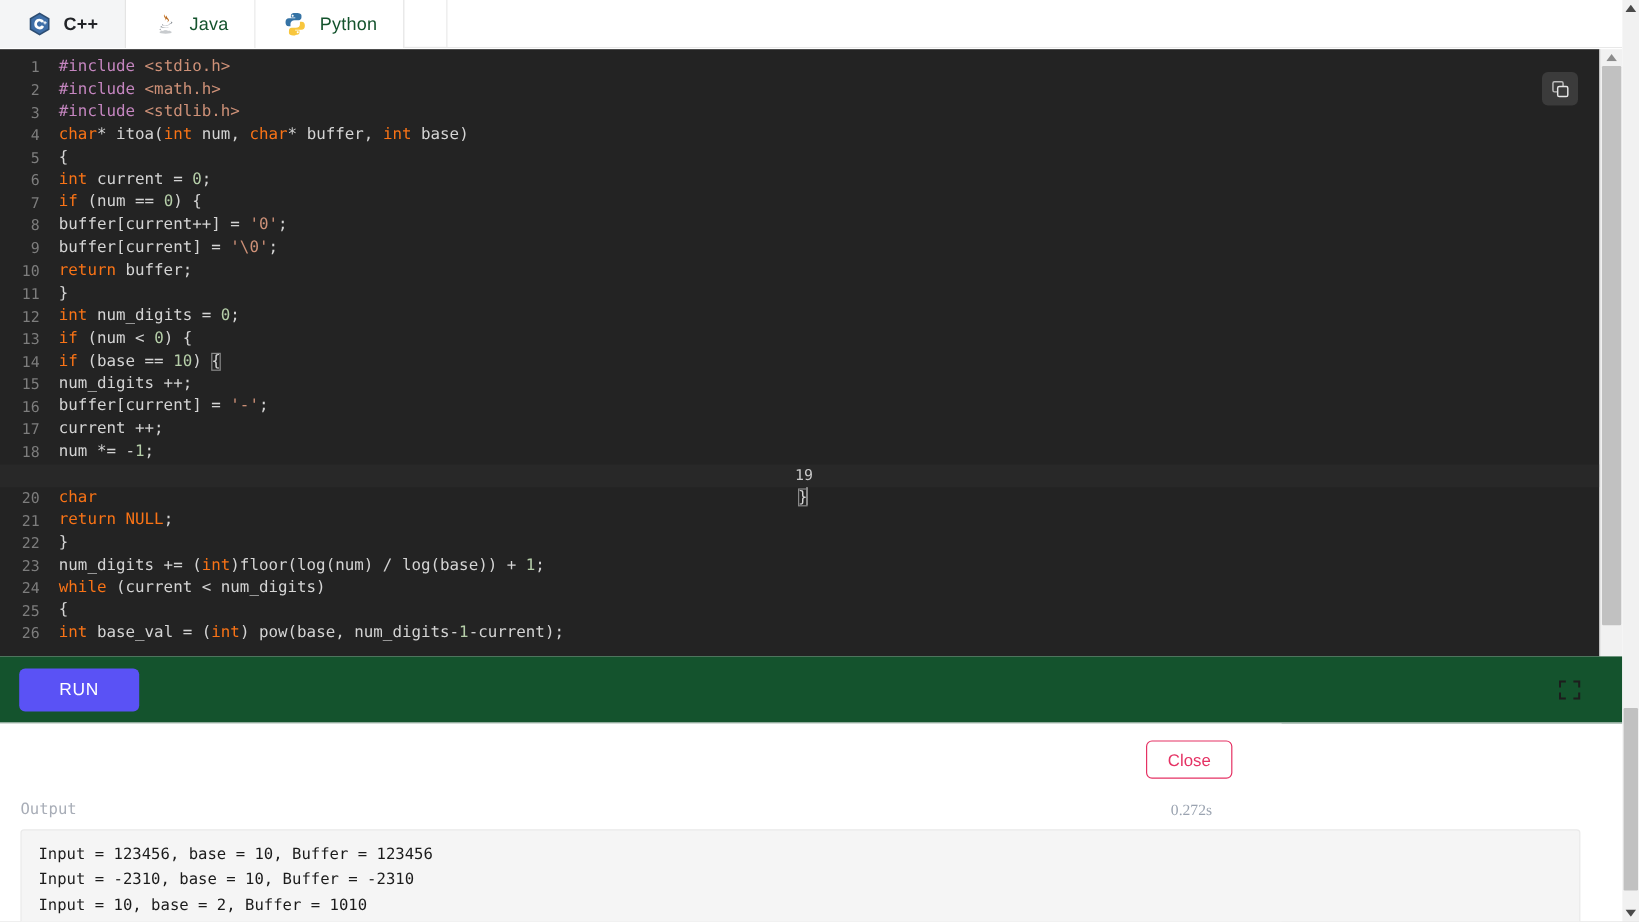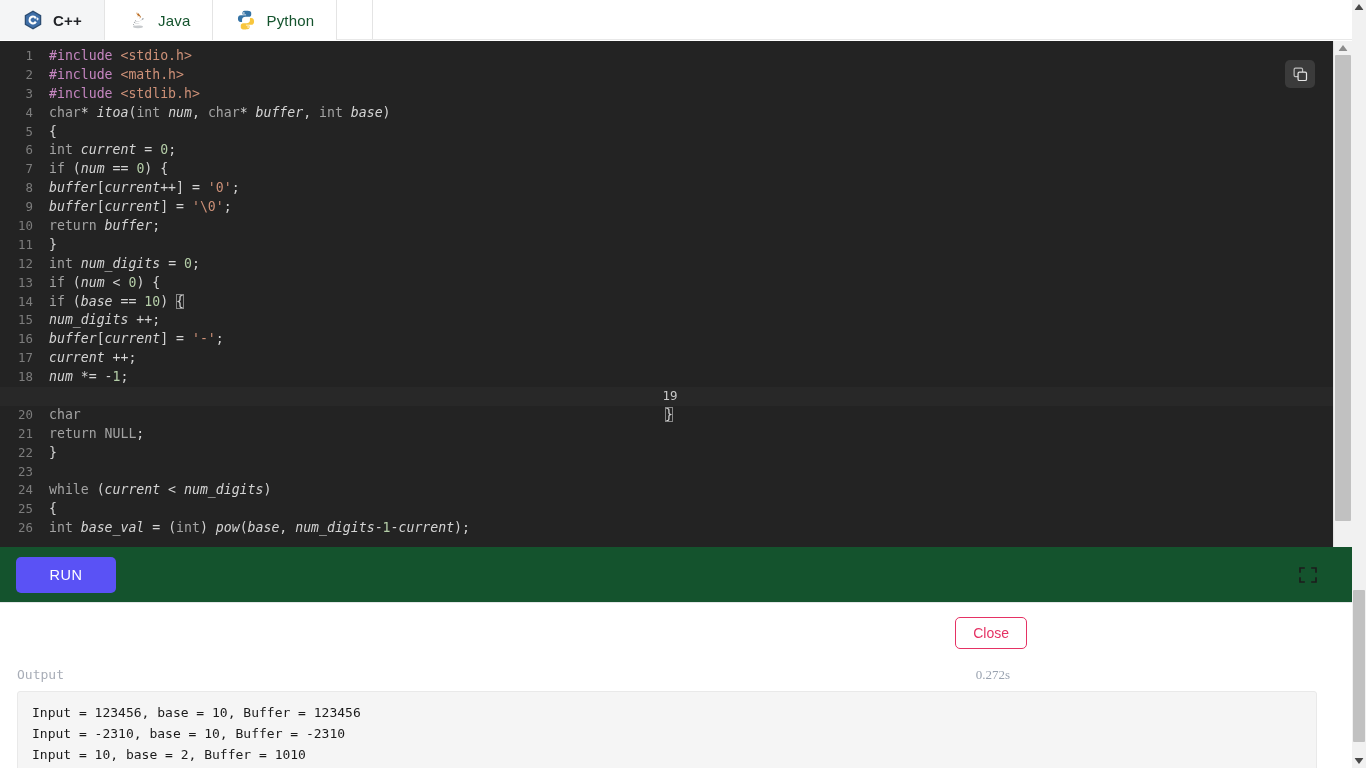--- a/index.html
+++ b/index.html
@@ -94,26 +94,26 @@
     text-align: right;
     padding-right: 11px;
     color: #7d7d7d;
     font-size: 12.4px;
     user-select: none;
   }
   .ln.active { color: #c8c8c8; }
   .codetext { color: #d4d4d4; padding-left: 5px; }
 
   
-  .k  { color: #a3a3a3; }  
+  .k  { color: #f97316; }  
   .pp { color: #c586c0; }  
   .hd { color: #ce9178; }  
   .s  { color: #ce9178; }  
   .n  { color: #b5cea8; }  
-  .p  { color: #d4d4d4; font-style: italic; }  
+  .p  { color: #d4d4d4; }  
 
   .bracket-box {
     outline: 1px solid #888888;
     outline-offset: -1px;
   }
   .caret {
     display: inline-block;
     width: 1px;
     height: 15px;
     background: #d4d4d4;
@@ -325,21 +325,21 @@
           <div class="code-line"><span class="ln">13</span><span class="codetext"><span class="k">if</span> (<span class="p">num</span> &lt; <span class="n">0</span>) {</span></div>
           <div class="code-line"><span class="ln">14</span><span class="codetext"><span class="k">if</span> (<span class="p">base</span> == <span class="n">10</span>) <span class="bracket-box">{</span></span></div>
           <div class="code-line"><span class="ln">15</span><span class="codetext"><span class="p">num_digits</span> ++;</span></div>
           <div class="code-line"><span class="ln">16</span><span class="codetext"><span class="p">buffer</span>[<span class="p">current</span>] = <span class="s">'-'</span>;</span></div>
           <div class="code-line"><span class="ln">17</span><span class="codetext"><span class="p">current</span> ++;</span></div>
           <div class="code-line"><span class="ln">18</span><span class="codetext"><span class="p">num</span> *= -<span class="n">1</span>;</span></div>
           <div class="code-line active-line"><span class="ln active">19</span><span class="codetext"><span class="bracket-box">}</span><span class="caret"></span></span></div>
           <div class="code-line"><span class="ln">20</span><span class="codetext"><span class="k">char</span></span></div>
           <div class="code-line"><span class="ln">21</span><span class="codetext"><span class="k">return</span> <span class="k">NULL</span>;</span></div>
           <div class="code-line"><span class="ln">22</span><span class="codetext">}</span></div>
-          <div class="code-line"><span class="ln">23</span></div>
+          <div class="code-line"><span class="ln">23</span><span class="codetext"><span class="p">num_digits</span> += (<span class="k">int</span>)<span class="p">floor</span>(<span class="p">log</span>(<span class="p">num</span>) / <span class="p">log</span>(<span class="p">base</span>)) + <span class="n">1</span>;</span></div>
           <div class="code-line"><span class="ln">24</span><span class="codetext"><span class="k">while</span> (<span class="p">current</span> &lt; <span class="p">num_digits</span>)</span></div>
           <div class="code-line"><span class="ln">25</span><span class="codetext">{</span></div>
           <div class="code-line"><span class="ln">26</span><span class="codetext"><span class="k">int</span> <span class="p">base_val</span> = (<span class="k">int</span>) <span class="p">pow</span>(<span class="p">base</span>, <span class="p">num_digits</span>-<span class="n">1</span>-<span class="p">current</span>);</span></div>
         </div>
 
       <div class="copy-btn">
         <svg width="15" height="15" viewBox="0 0 16 16">
           <rect x="1.2" y="1.2" width="9" height="9" rx="1.4" fill="none" stroke="#bdbdbd" stroke-width="1.3"></rect>
           <rect x="5.4" y="5.4" width="9" height="9" rx="1.4" fill="#3b3b3b" stroke="#e6e6e6" stroke-width="1.3"></rect>
         </svg>

